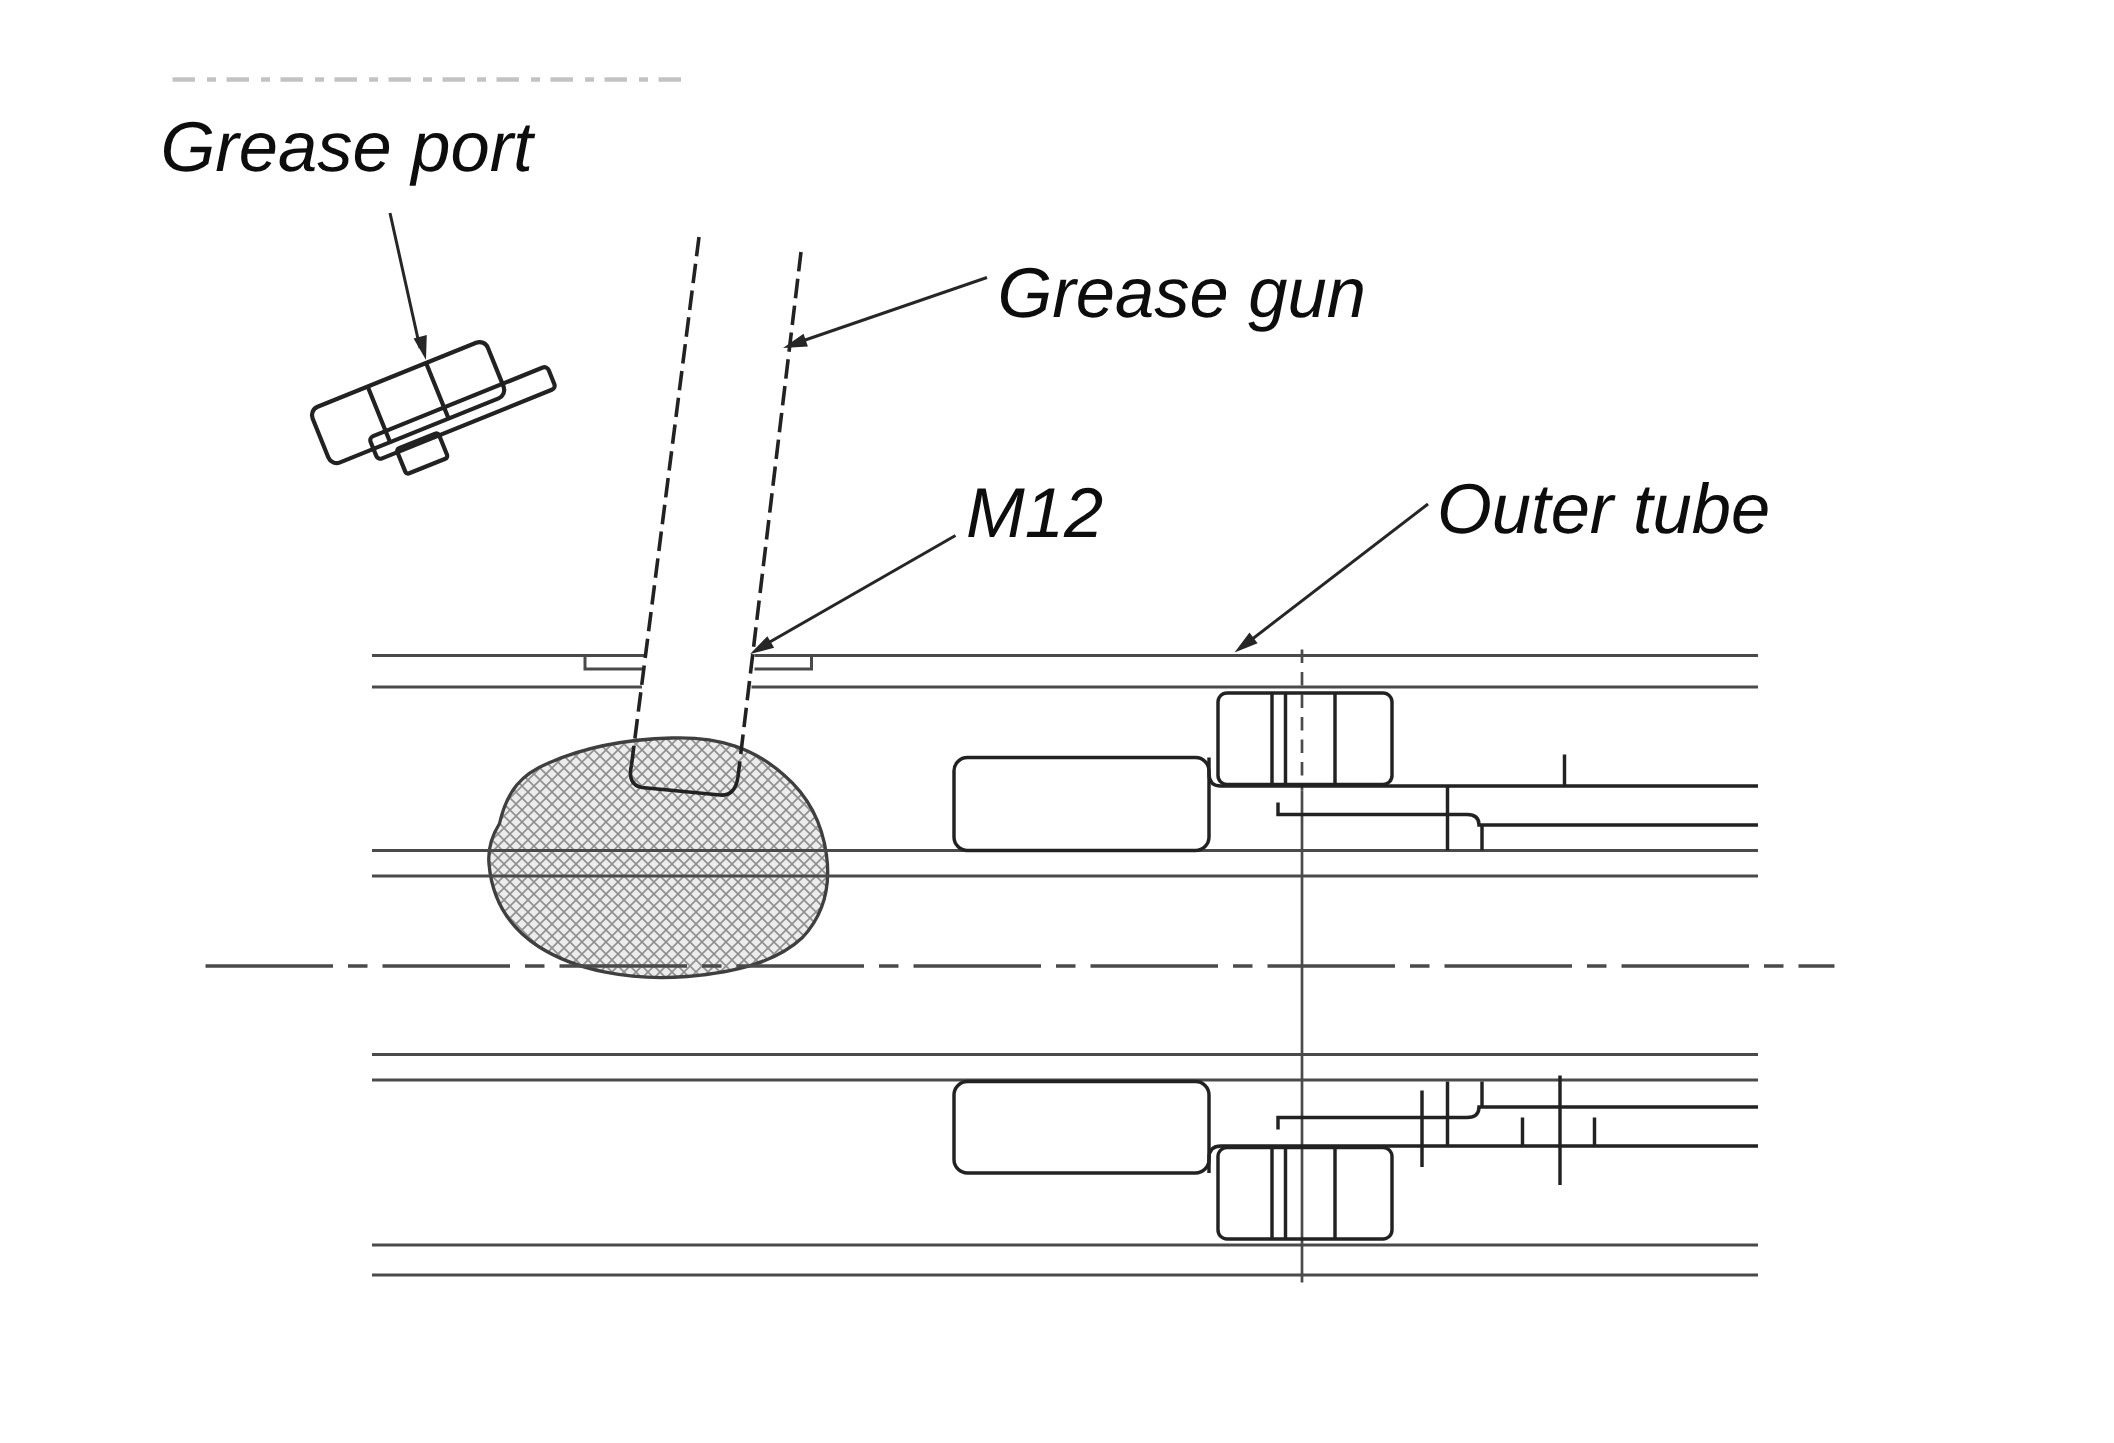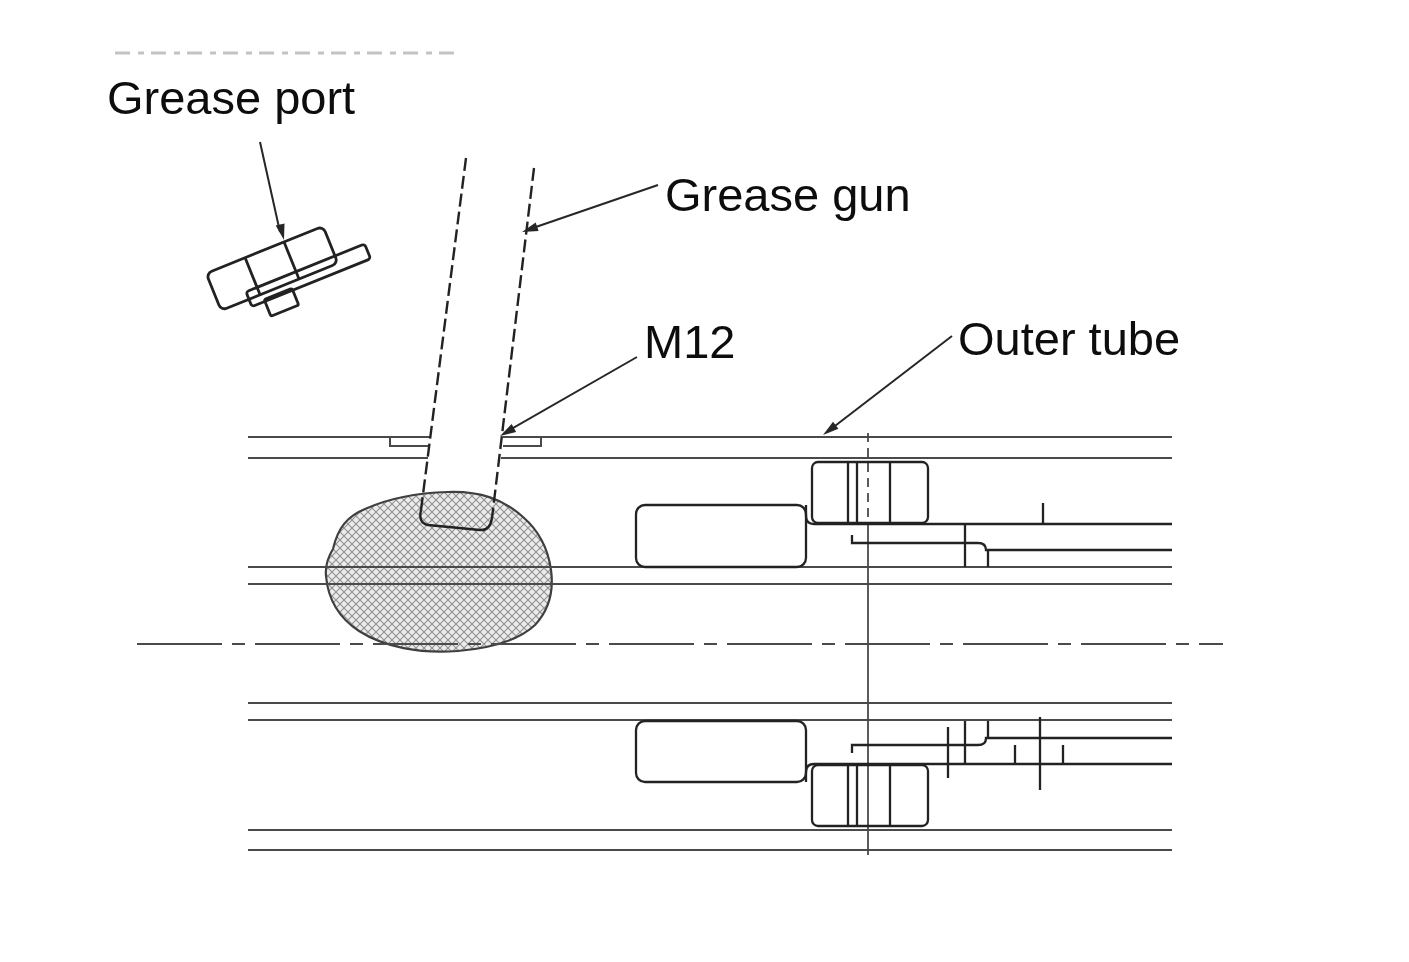--- a/index.html
+++ b/index.html
@@ -2,20 +2,21 @@
 <html><head>
 <meta charset="utf-8">
 <style>
   html,body{margin:0;padding:0;background:#ffffff;}
   .stage{
     position:relative;
     width:1409px;height:962px;
     background:#ffffff;
     overflow:hidden;
     font-family:"Liberation Sans", sans-serif;
+    font-style:italic;
   }
   svg{display:block;}
   .diagram-label{
     font-family:"Liberation Sans", sans-serif;
     font-size:47px;
     letter-spacing:0px;
   }
 </style>
 </head>
 <body>

